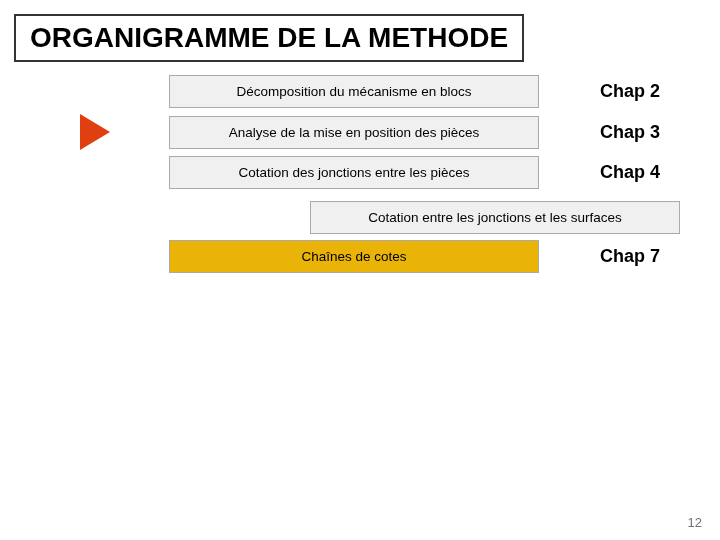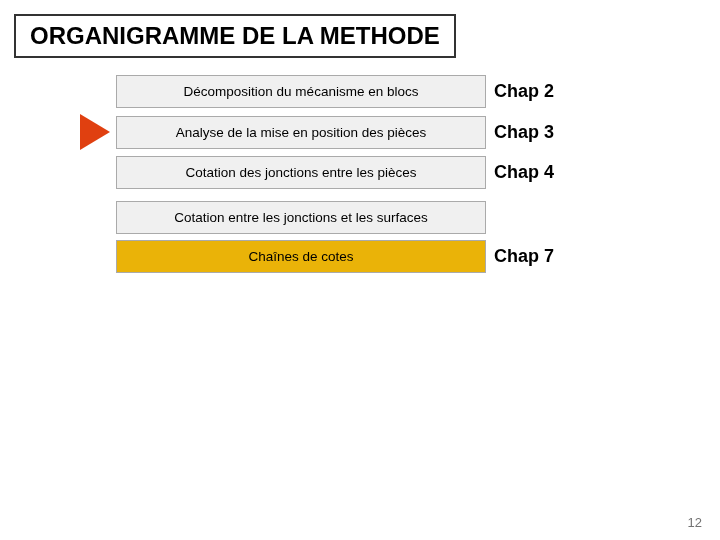--- a/index.html
+++ b/index.html
@@ -12,37 +12,38 @@
       position: relative;
       overflow: hidden;
     }
 
     .page-title {
       position: absolute;
       top: 14px;
       left: 14px;
       border: 2px solid #333;
       padding: 6px 14px;
-      font-size: 24px;
+      font-size: 28px;
       font-weight: bold;
       color: #000;
     }
 
     .diagram-area {
       position: absolute;
       top: 75px;
       left: 60px;
       width: 620px;
     }
 
     .row {
       display: flex;
       align-items: center;
       margin-bottom: 6px;
       position: relative;
+      justify-content: space-between;
     }
 
     .arrow-container {
       width: 50px;
       display: flex;
       align-items: center;
       justify-content: flex-end;
       margin-right: 6px;
     }
 

